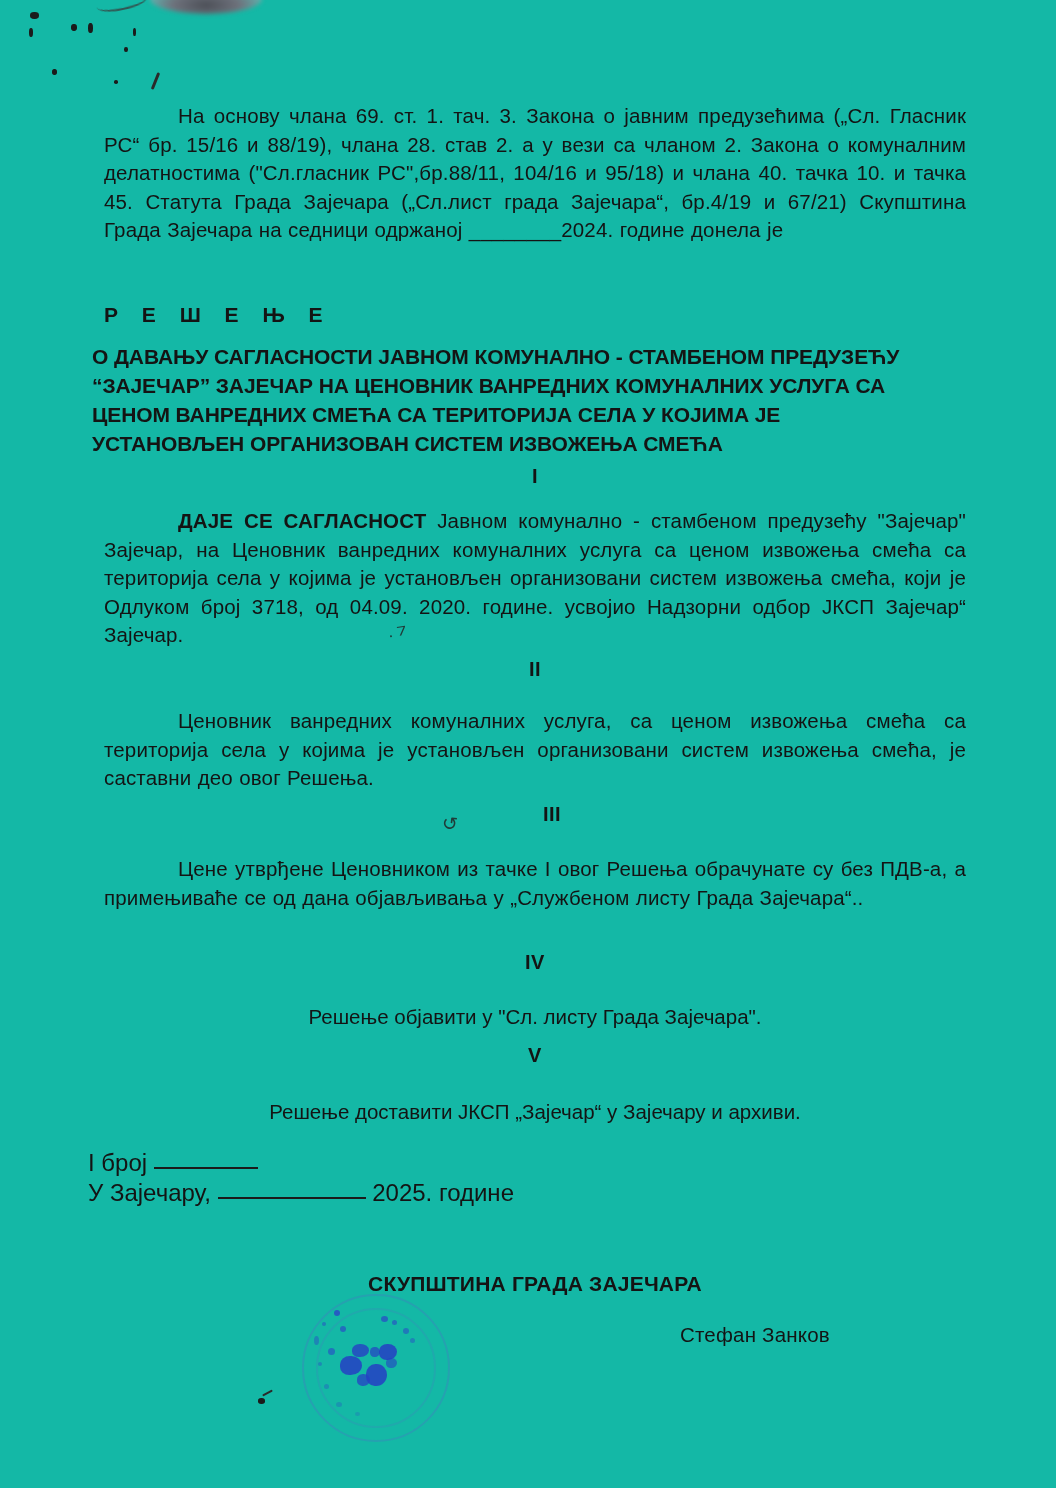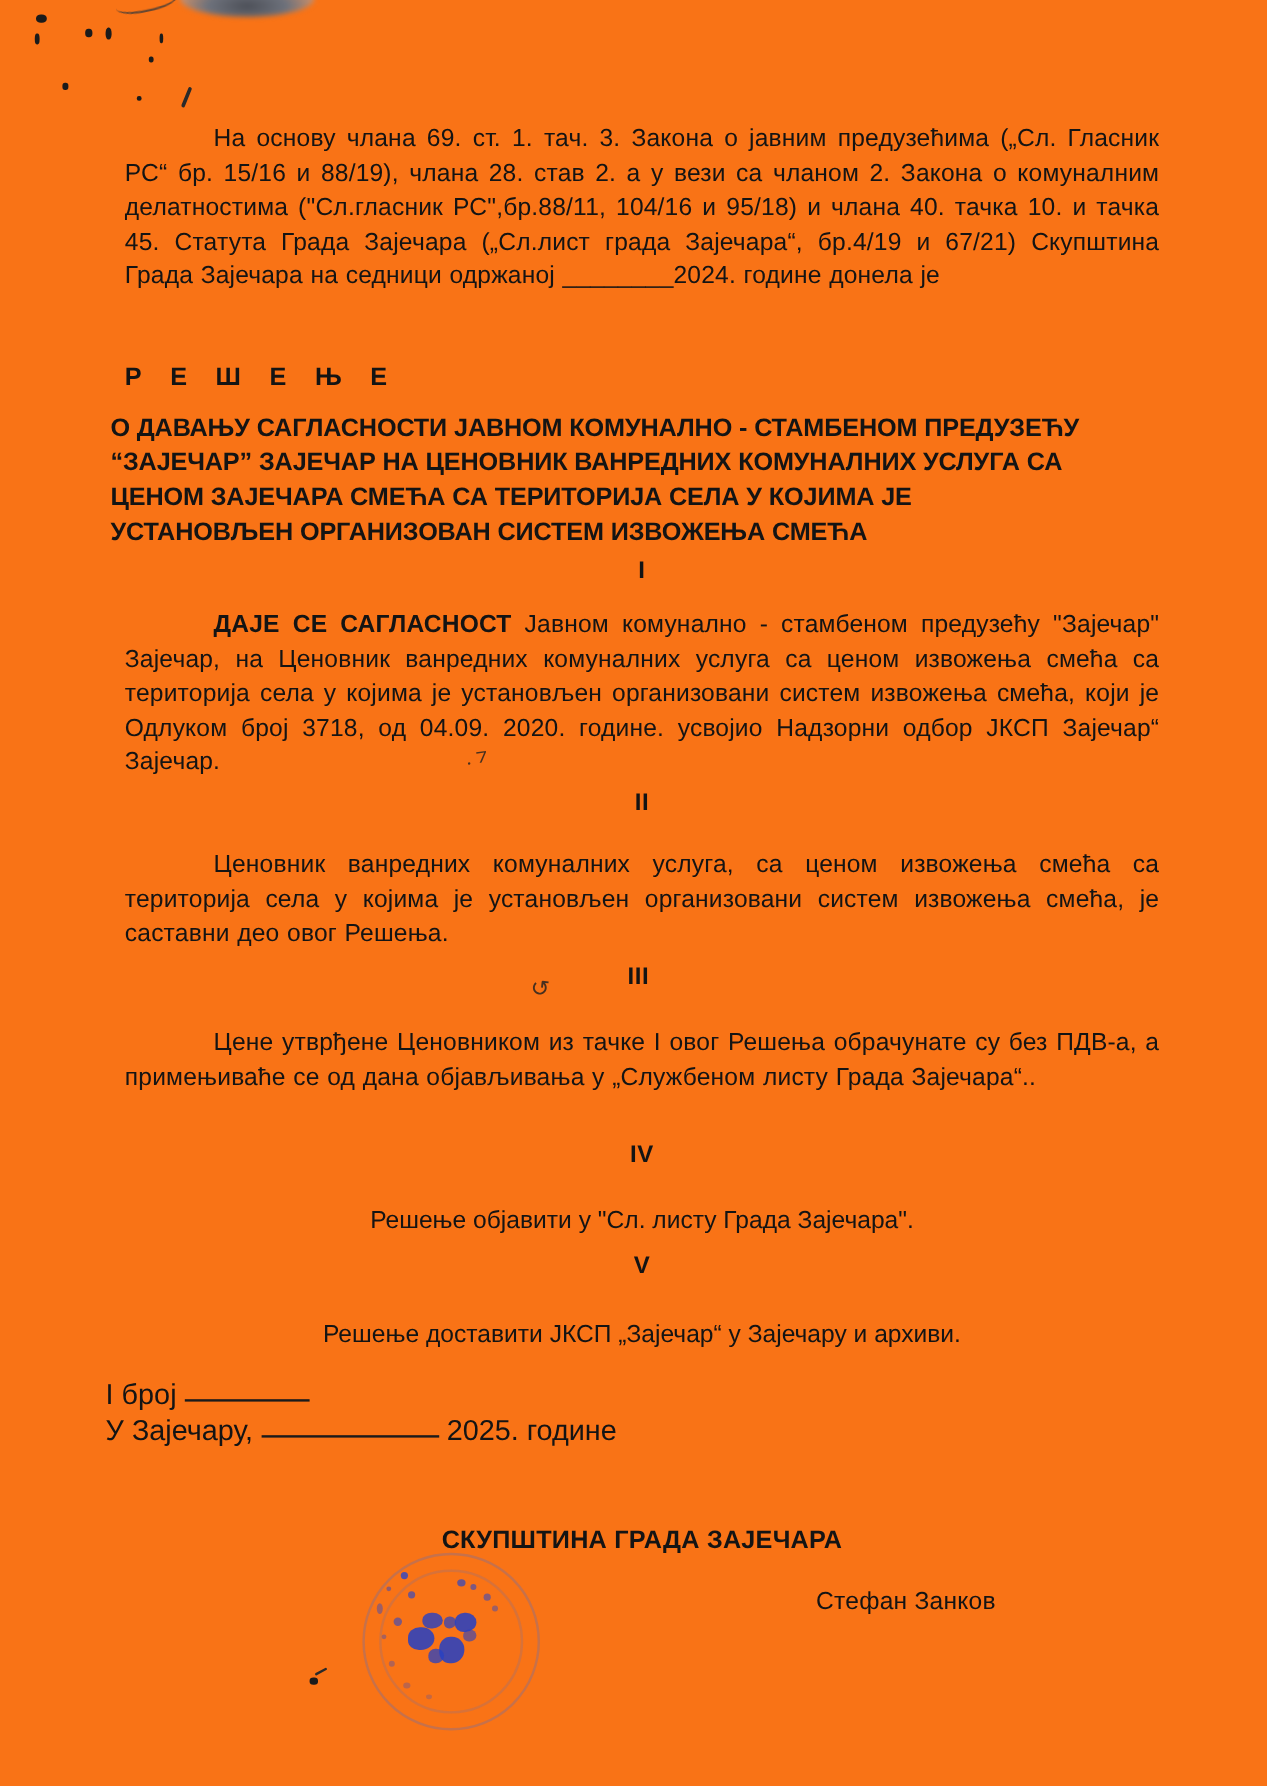--- a/index.html
+++ b/index.html
@@ -6,21 +6,21 @@
   html, body {
     margin: 0;
     padding: 0;
     background: #ffffff;
   }
 
   #page {
     position: relative;
     width: 1056px;
     height: 1488px;
-    background: #f97316;
+    background: #14b8a6;
     overflow: hidden;
     font-family: "Liberation Sans", "DejaVu Sans", sans-serif;
     color: #141414;
     -webkit-font-smoothing: antialiased;
   }
 
   
   .artifacts {
     position: absolute;
     inset: 0;
@@ -199,39 +199,39 @@
       <p class="body">На основу члана 69. ст. 1. тач. 3. Закона о јавним предузећима („Сл. Гласник РС“ бр. 15/16 и 88/19), члана 28. став 2. а у вези са чланом 2. Закона о комуналним делатностима ("Сл.гласник РС",бр.88/11, 104/16 и 95/18) и члана 40. тачка 10. и тачка 45. Статута Града Зајечара („Сл.лист града Зајечара“, бр.4/19 и 67/21) Скупштина Града Зајечара на седници одржаној ________2024. године донела је</p>
     </div>
 
     <div class="block" style="left:104px; top:303px; width:862px;">
       <div class="doc-kind">Р Е Ш Е Њ Е</div>
     </div>
 
     <div class="block" style="left:92px; top:342px; width:886px;">
       <div class="doc-title">О ДАВАЊУ САГЛАСНОСТИ ЈАВНОМ КОМУНАЛНО - СТАМБЕНОМ ПРЕДУЗЕЋУ</div>
       <div class="doc-title">“ЗАЈЕЧАР” ЗАЈЕЧАР НА ЦЕНОВНИК ВАНРЕДНИХ КОМУНАЛНИХ УСЛУГА СА</div>
-      <div class="doc-title">ЦЕНОМ ЗАЈЕЧАРА СМЕЋА СА ТЕРИТОРИЈА СЕЛА У КОЈИМА ЈЕ</div>
+      <div class="doc-title">ЦЕНОМ ВАНРЕДНИХ СМЕЋА СА ТЕРИТОРИЈА СЕЛА У КОЈИМА ЈЕ</div>
       <div class="doc-title">УСТАНОВЉЕН ОРГАНИЗОВАН СИСТЕМ ИЗВОЖЕЊА СМЕЋА</div>
     </div>
 
     <div class="block" style="left:104px; top:465px; width:862px;">
       <div class="numeral">I</div>
     </div>
     <div class="block" style="left:104px; top:507px; width:862px;">
       <p class="body"><span class="lead">ДАЈЕ СЕ САГЛАСНОСТ</span><span> Јавном комунално - стамбеном предузећу "Зајечар" Зајечар, на Ценовник ванредних комуналних услуга са ценом извожења смећа са територија села у којима је установљен организовани систем извожења смећа, који је Одлуком број 3718, од 04.09. 2020. године.  усвојио Надзорни одбор ЈКСП Зајечар“ Зајечар.</span></p>
     </div>
 
     <div class="block" style="left:104px; top:658px; width:862px;">
       <div class="numeral">II</div>
     </div>
     <div class="block" style="left:104px; top:707px; width:862px;">
       <p class="body">Ценовник ванредних комуналних услуга, са ценом извожења смећа са територија села у којима је установљен организовани систем извожења смећа, је саставни део овог Решења.</p>
     </div>
 
-    <div class="block" style="left:101px; top:803px; width:862px;">
+    <div class="block" style="left:121px; top:803px; width:862px;">
       <div class="numeral">III</div>
     </div>
     <div class="block" style="left:104px; top:855px; width:862px;">
       <p class="body">Цене утврђене Ценовником из тачке I овог Решења обрачунате су без ПДВ-а, а примењиваће се од дана објављивања у „Службеном листу Града Зајечара“..</p>
     </div>
 
     <div class="block" style="left:104px; top:951px; width:862px;">
       <div class="numeral">IV</div>
     </div>
     <div class="block" style="left:104px; top:1003px; width:862px;">

